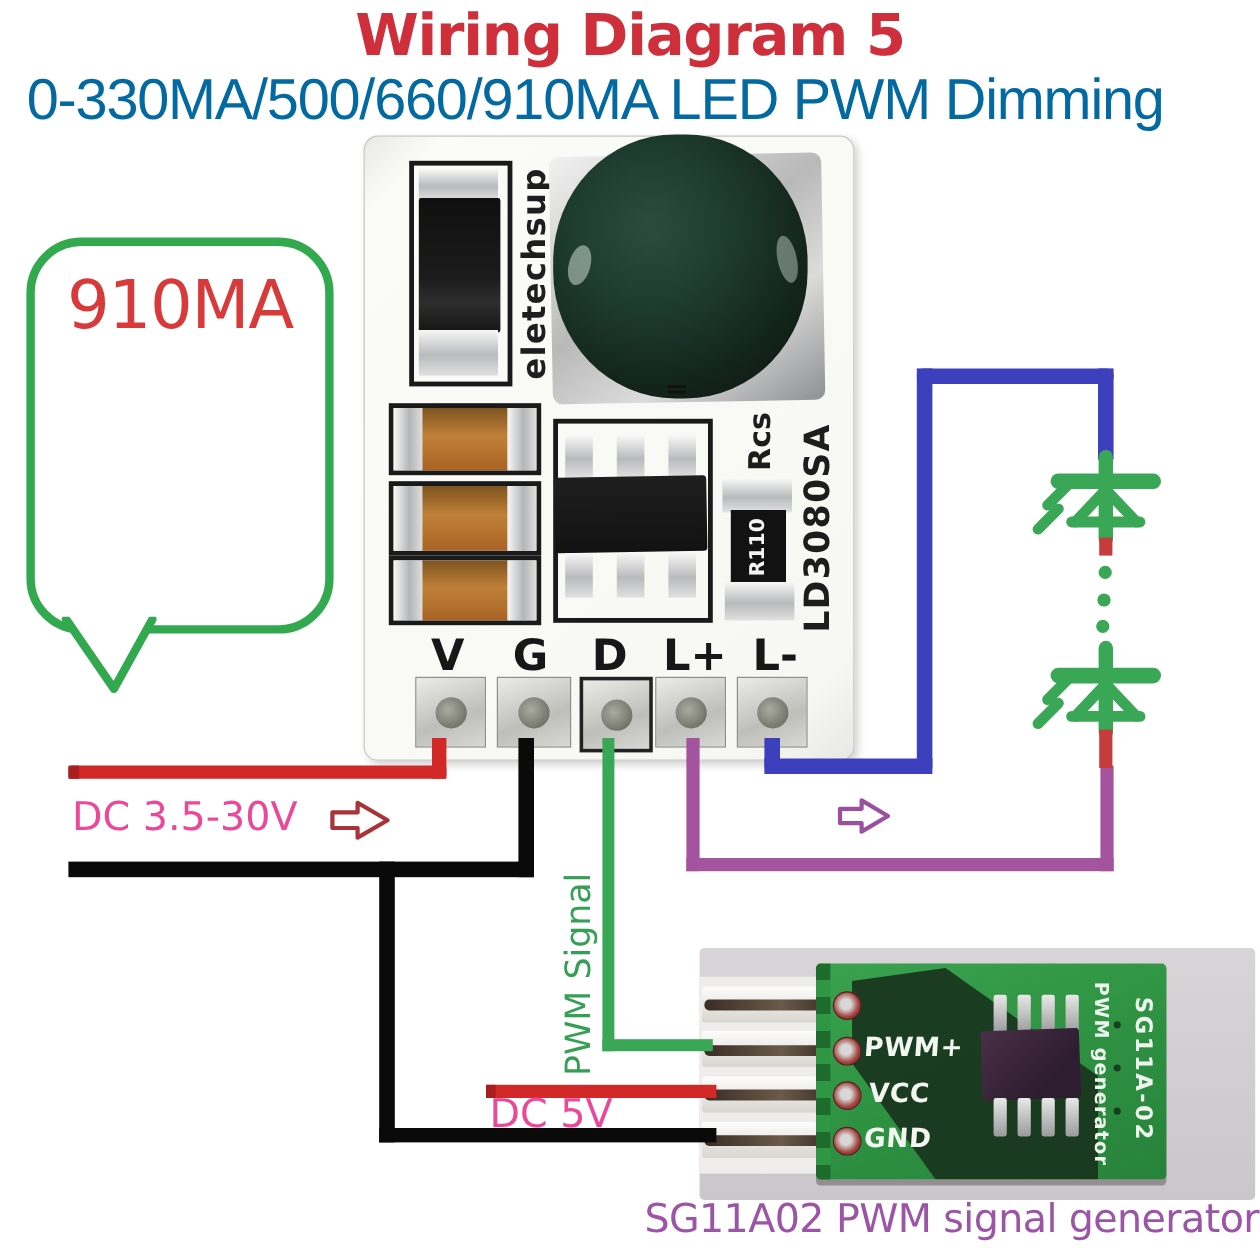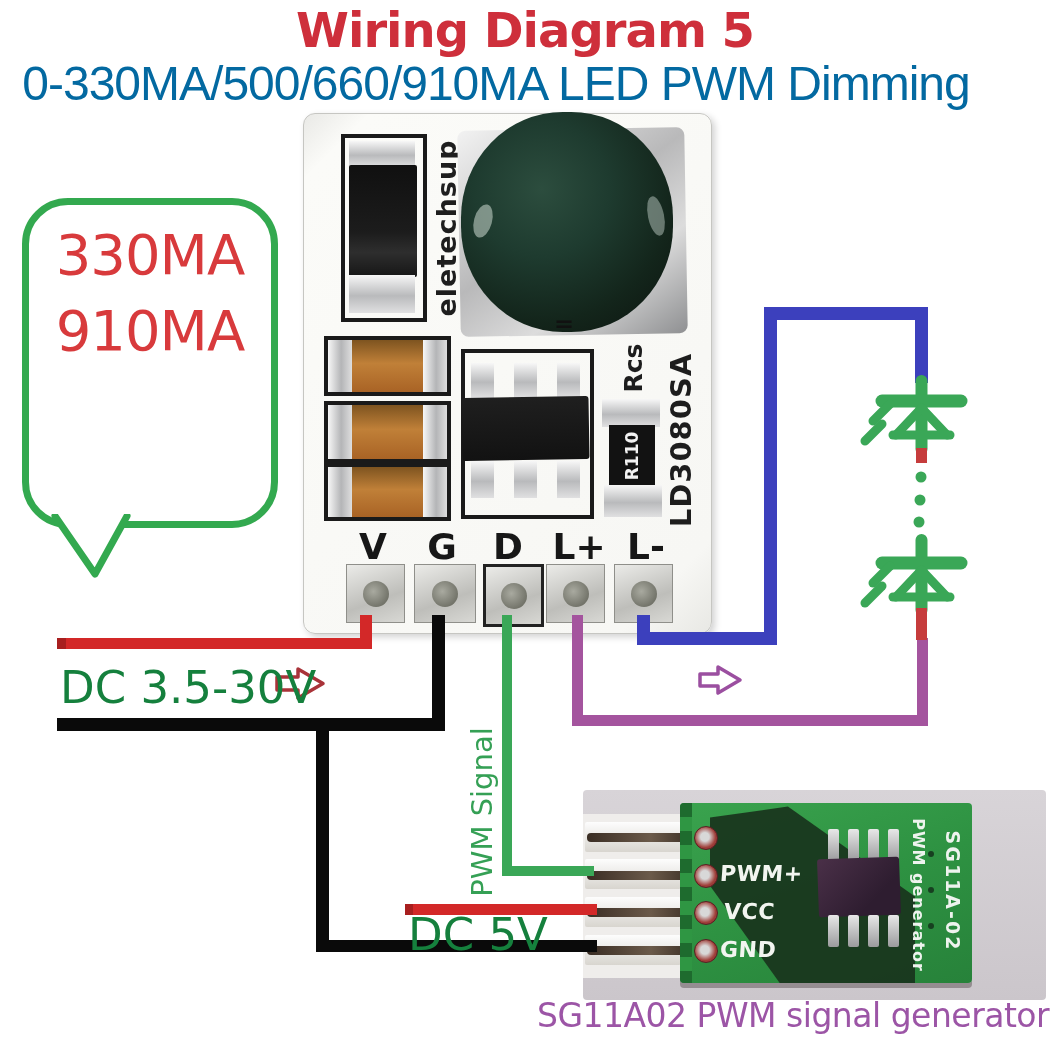--- a/index.html
+++ b/index.html
@@ -38,21 +38,21 @@
   .cap-body{background:linear-gradient(180deg,#7e5420 0%,#c08038 45%,#a96325 100%);}
 
   
   .wire{position:absolute;z-index:2;}
   .w-red{background:#d32828;}
   .w-black{background:#0a0a0a;}
   .w-green{background:#3aa757;}
   .w-purple{background:#a4549e;}
   .w-blue{background:#3c40bd;}
 
-  .lbl-darkred{font-size:45px;color:#15803d;z-index:3;text-align:center;}
+  .lbl-darkred{font-size:33px;color:#ec4899;z-index:3;text-align:center;}
   .lbl-green{font-size:29px;color:#35a055;z-index:3;}
   .caption{font-size:33px;color:#9c55a6;letter-spacing:-0.5px;z-index:3;}
 
   
   .photo2{left:583px;top:790px;width:463px;height:210px;background:linear-gradient(180deg,#d8d4d8,#cbc6cb);
           border-radius:4px;z-index:1;}
   .pinzone{left:0;top:24px;width:112px;height:164px;background:#efedeb;}
   .hpin-block{background:linear-gradient(180deg,#fdfdfd,#d8d5cf);border-radius:2px;}
   .hpin-rod{background:linear-gradient(90deg,#3a2d24,#6b5a4a 55%,#2e231b);border-radius:4px;}
   .board2{left:97px;top:13px;width:292px;height:180px;border-radius:4px;
@@ -72,21 +72,20 @@
 </style>
 </head>
 <body>
 
 <div id="canvas">
 
   <div class="abs title">Wiring Diagram 5</div>
   <div class="abs subtitle">0-330MA/500/660/910MA LED PWM Dimming Circuit</div>
 
   <div class="abs bubble">
-    <div class="ma-line">330MA</div>
     <div class="ma-line">910MA</div>
   </div>
   <svg class="abs bubble-tail" width="120" height="70" viewBox="0 0 120 70">
     <path d="M32,2 L72,60 L104,2" fill="#ffffff" stroke="#33a94f" stroke-width="7" stroke-linecap="round" stroke-linejoin="round"></path>
   </svg>
 
   <div class="abs board1">
 
     <div class="abs outline" style="left:37px;top:20px;width:78px;height:180px;"></div>
     <div class="abs silver" style="left:45px;top:27px;width:66px;height:26px;"></div>

